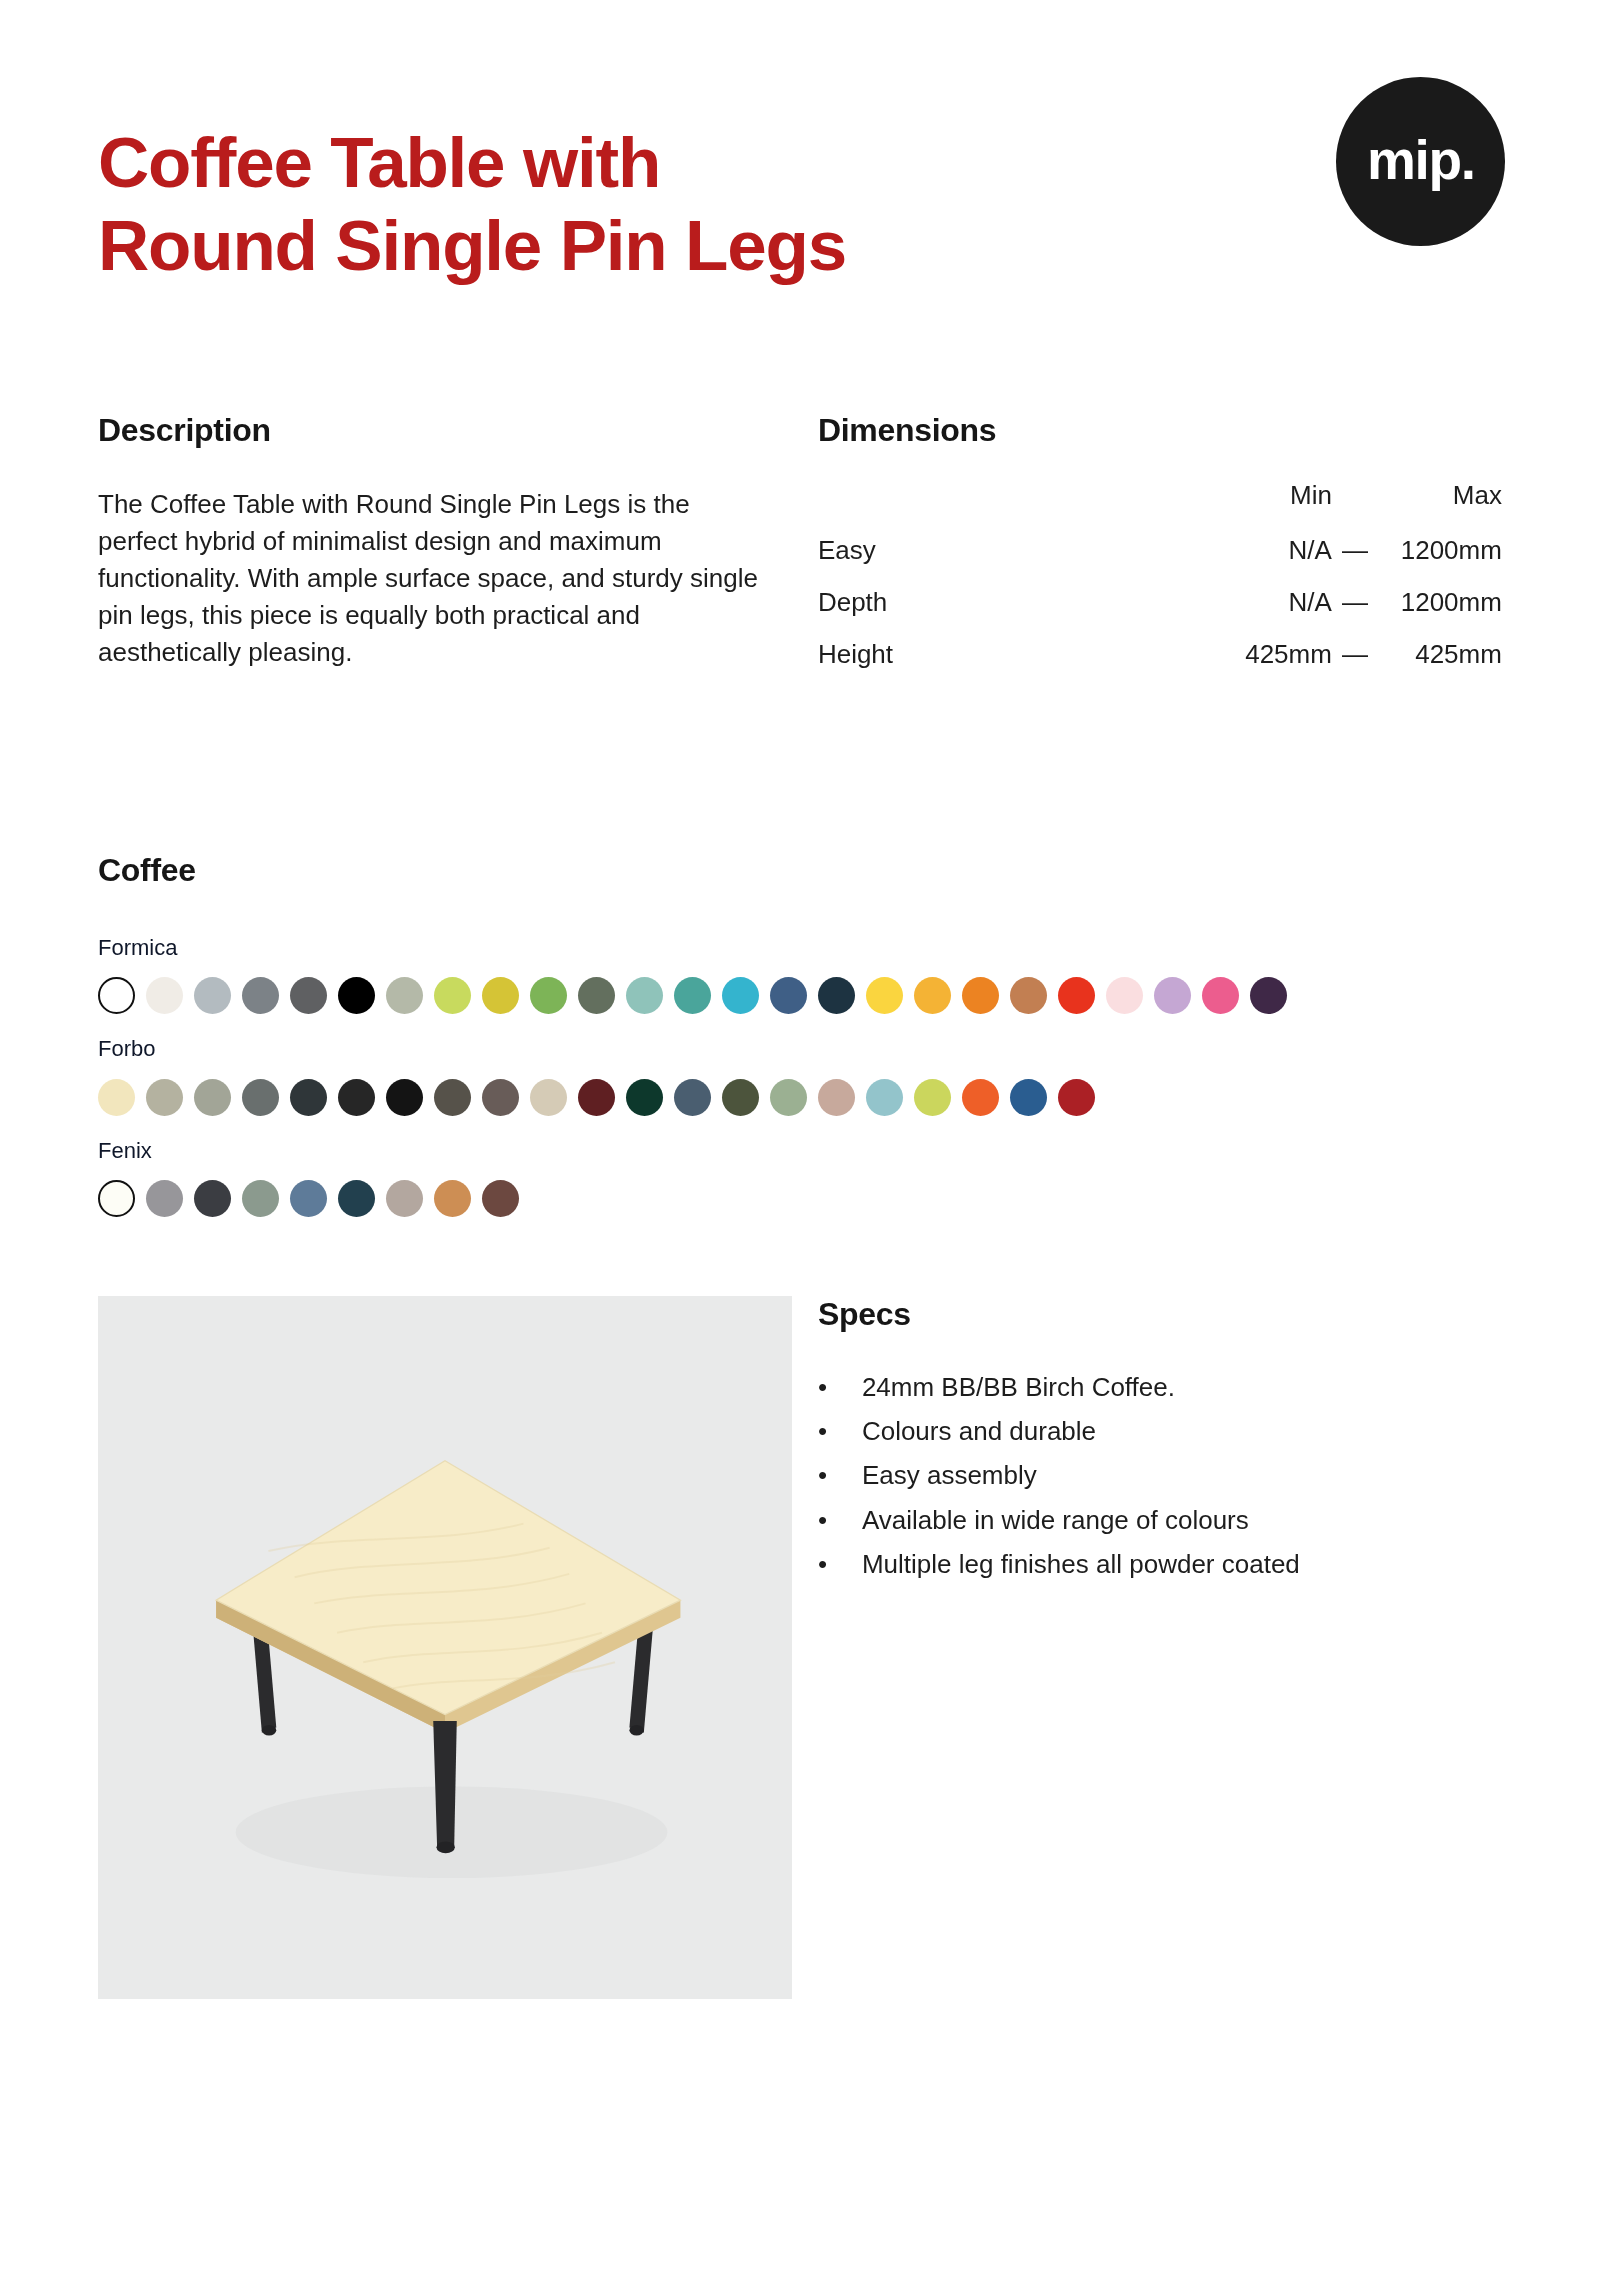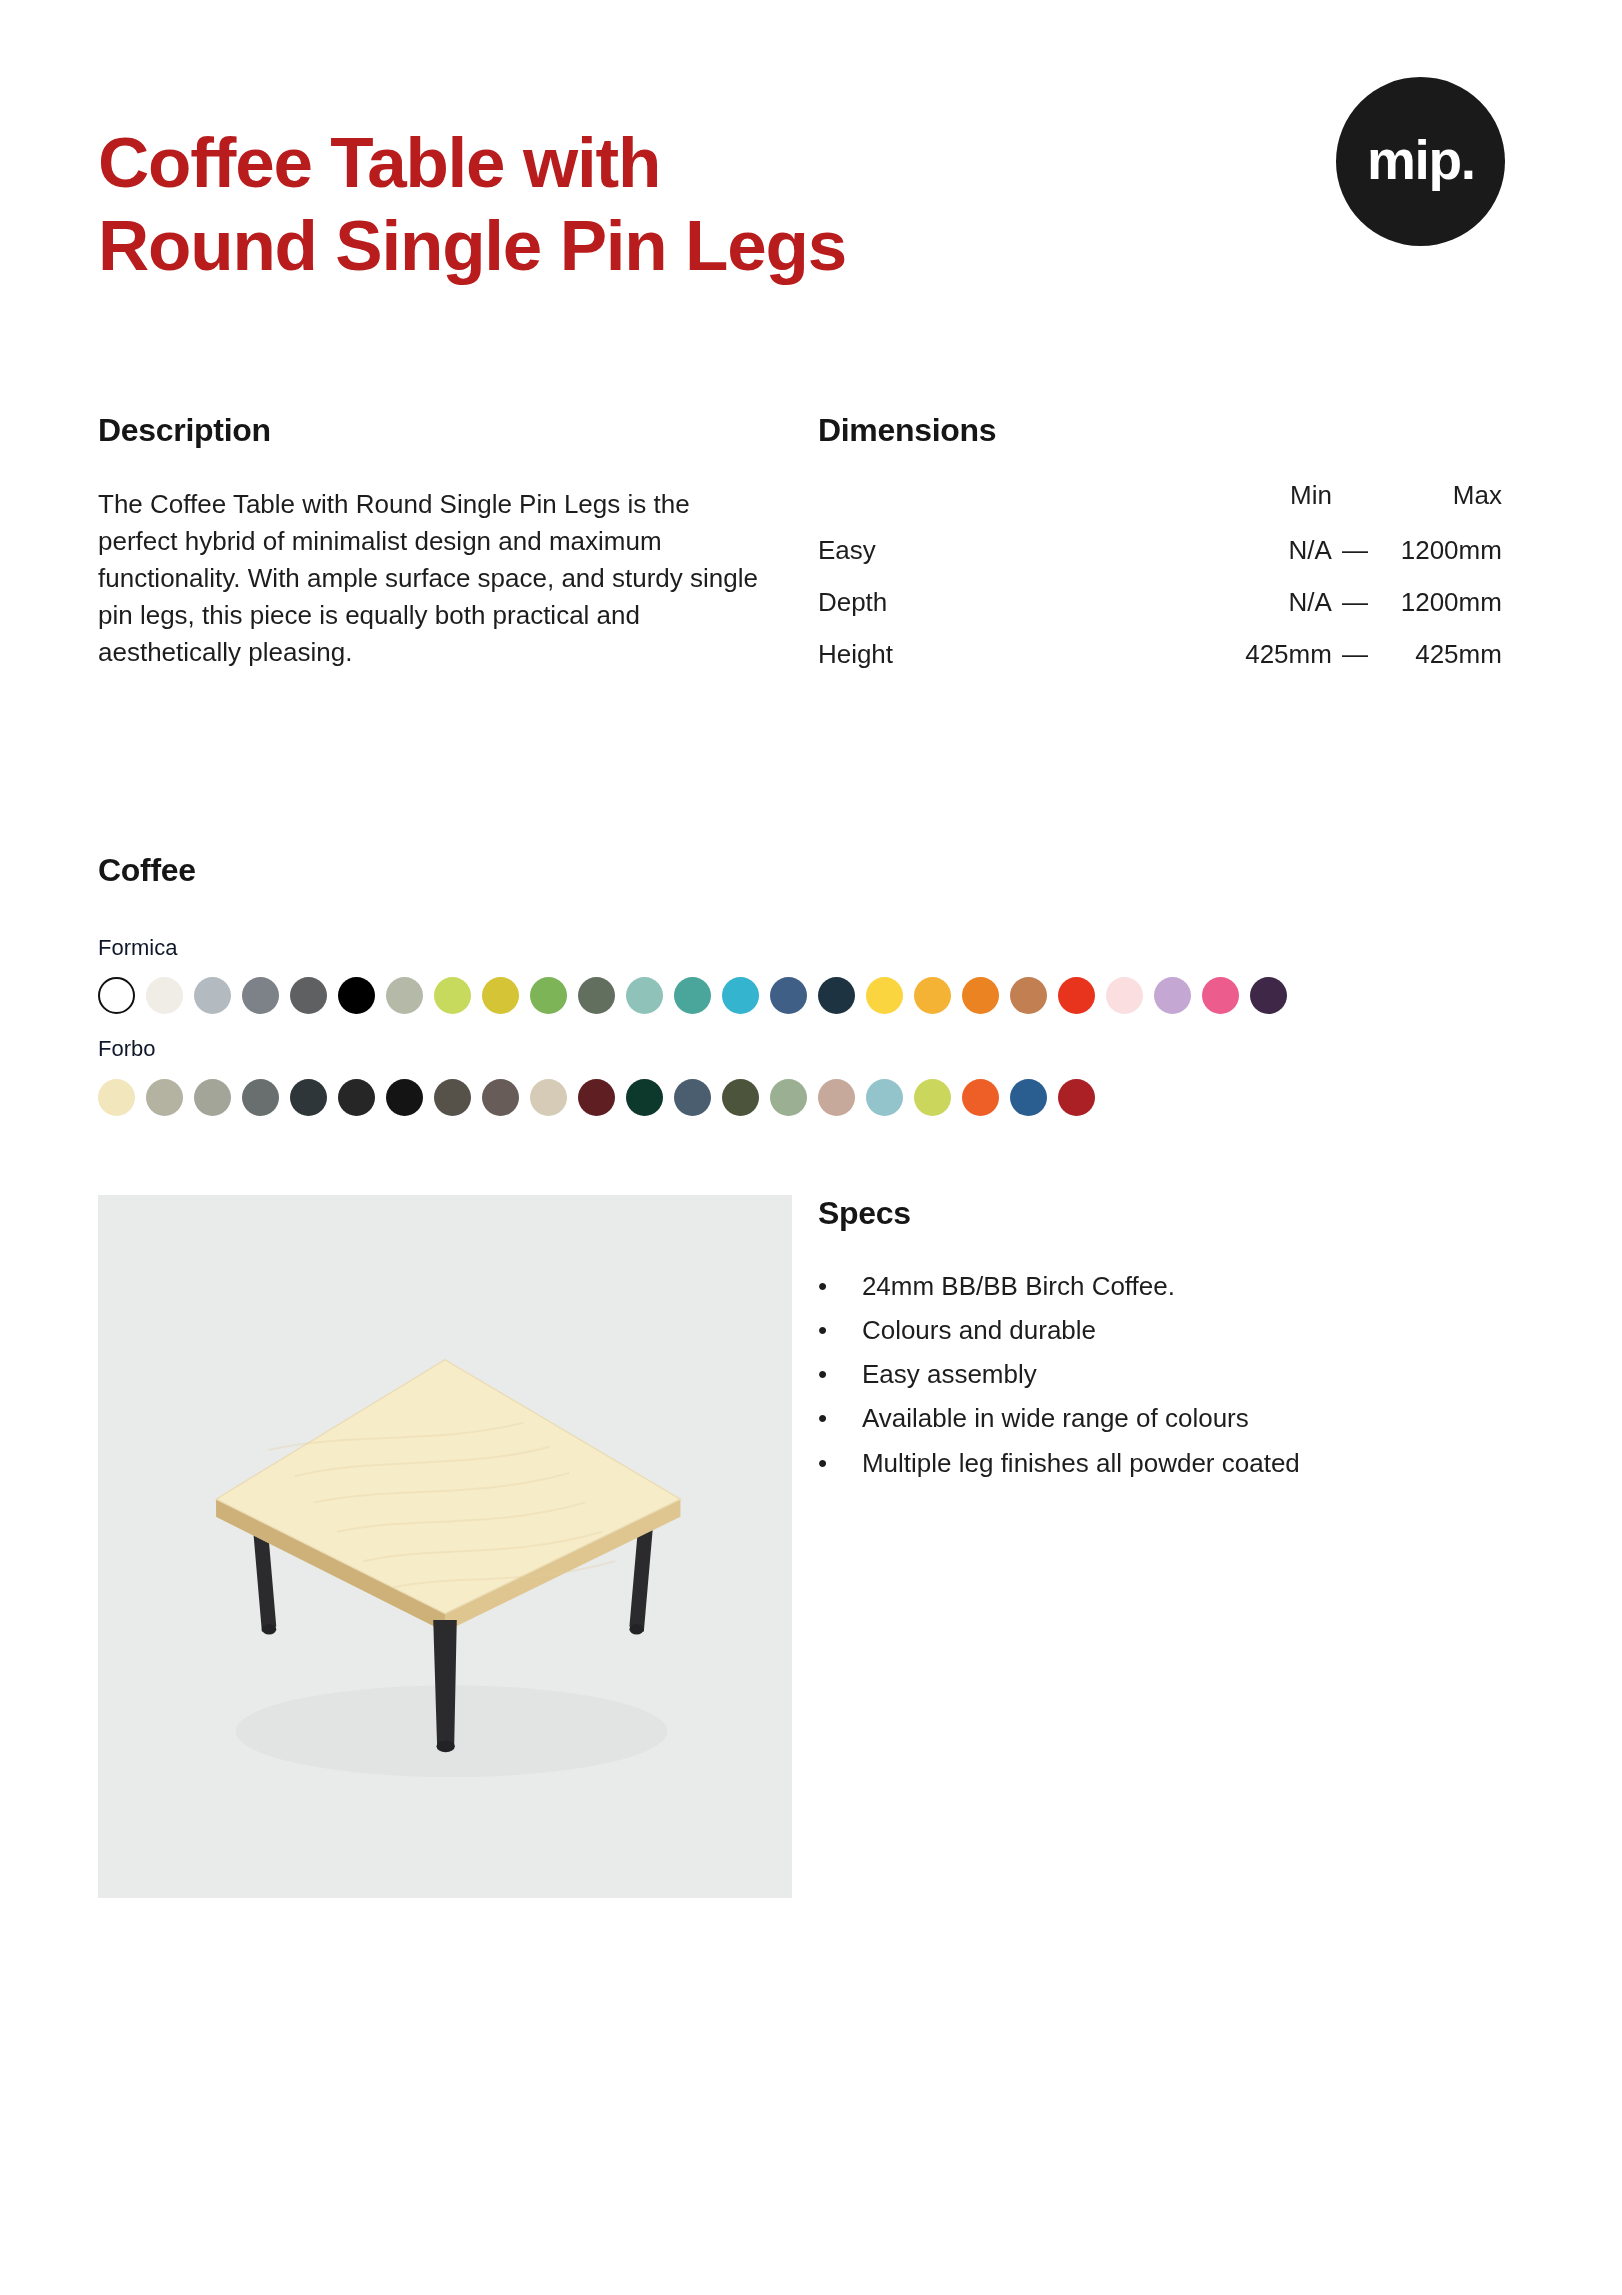--- a/index.html
+++ b/index.html
@@ -276,20 +276,34 @@
             <div class="swatch" title="#4c543c" style="background: rgb(76, 84, 60);"></div>
             <div class="swatch" title="#9bb092" style="background: rgb(155, 176, 146);"></div>
             <div class="swatch" title="#c7a99c" style="background: rgb(199, 169, 156);"></div>
             <div class="swatch" title="#93c4cb" style="background: rgb(147, 196, 203);"></div>
             <div class="swatch" title="#cbd65d" style="background: rgb(203, 214, 93);"></div>
             <div class="swatch" title="#ee5f28" style="background: rgb(238, 95, 40);"></div>
             <div class="swatch" title="#2a5d90" style="background: rgb(42, 93, 144);"></div>
             <div class="swatch" title="#ab2025" style="background: rgb(171, 32, 37);"></div>
           </div>
         </div>
+        <div class="swatch-group">
+          <div class="swatch-label">Fenix</div>
+          <div class="swatch-row">
+            <div class="swatch outlined" title="#fdfdf6" style="background: rgb(253, 253, 246);"></div>
+            <div class="swatch" title="#97969a" style="background: rgb(151, 150, 154);"></div>
+            <div class="swatch" title="#3b3d42" style="background: rgb(59, 61, 66);"></div>
+            <div class="swatch" title="#8b9a8e" style="background: rgb(139, 154, 142);"></div>
+            <div class="swatch" title="#5e7b99" style="background: rgb(94, 123, 153);"></div>
+            <div class="swatch" title="#22404e" style="background: rgb(34, 64, 78);"></div>
+            <div class="swatch" title="#b3a79f" style="background: rgb(179, 167, 159);"></div>
+            <div class="swatch" title="#cd8e54" style="background: rgb(205, 142, 84);"></div>
+            <div class="swatch" title="#6c4840" style="background: rgb(108, 72, 64);"></div>
+          </div>
+        </div>
       </div>
   </div>
 
   <div class="bottom">
 
     <div class="photo-col">
       <div class="product-photo">
         <svg viewBox="0 0 1060 1075" preserveAspectRatio="xMidYMid meet">
           <rect x="0" y="0" width="1060" height="1075" fill="#e9eaea"></rect>
 

